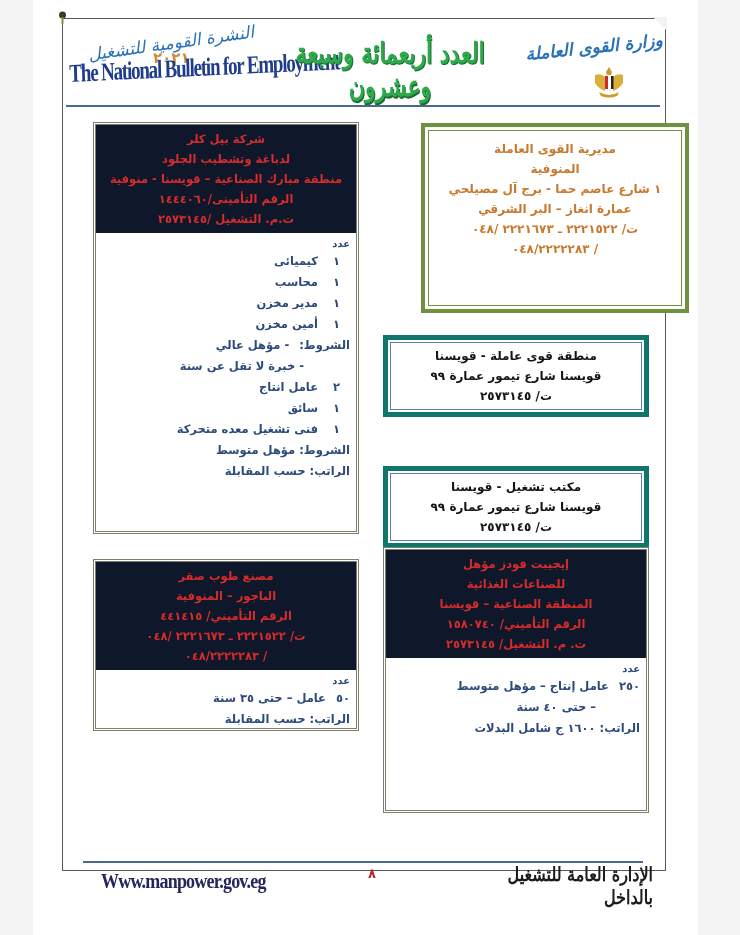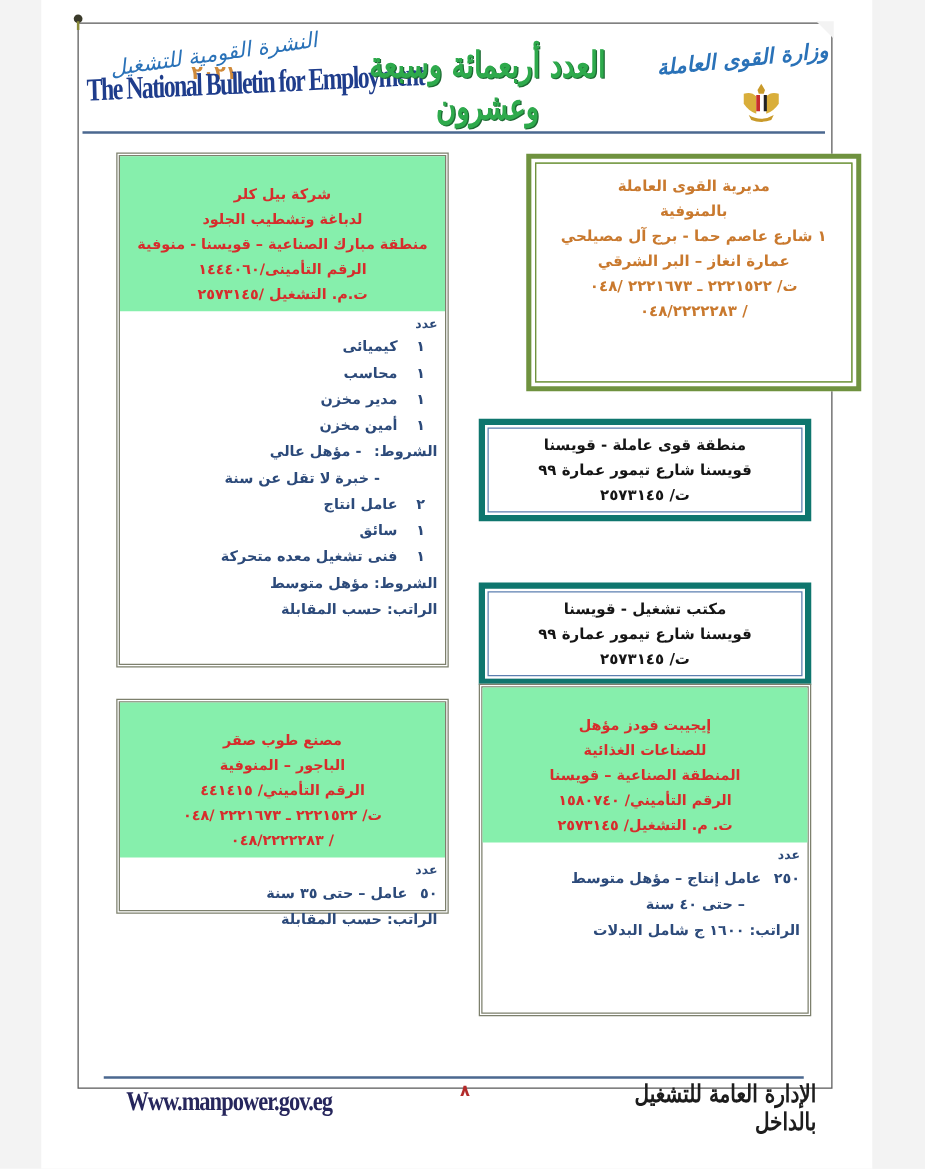--- a/index.html
+++ b/index.html
@@ -25,21 +25,21 @@
   .issue { position: absolute; left: 212px; top: 24px; width: 230px; text-align: center; direction: rtl; font-family: "DejaVu Serif", serif; font-size: 22px; font-weight: bold; color: #2eaa4c; text-shadow: 1px 1px 0 #1d6a33; letter-spacing: -0.5px; transform: scaleY(1.3); }
   .ministry { position: absolute; left: 456px; top: 18px; width: 150px; text-align: center; direction: rtl; font-family: "DejaVu Serif", serif; font-size: 17px; font-weight: bold; color: #2a72b8; font-style: italic; transform: rotate(-6deg); }
   .eagle { position: absolute; left: 528px; top: 46px; width: 36px; height: 34px; }
 
   .card { position: absolute; font-family: "DejaVu Sans", sans-serif; direction: rtl; }
   .card .title-area { text-align: center; font-weight: bold; }
   .card .ln { font-size: 11.5px; line-height: 20px; }
 
   
   .pink { border: 3px double #7d806d; background: #fff; }
-  .pink .title-area { background: #86efac; color: #d72c2c; padding: 20px 4px 4px; }
+  .pink .title-area { background: #0f172a; color: #d72c2c; padding: 4px 4px 4px; }
   .pink .body { padding: 4px 6px 4px 6px; color: #2c4a7a; font-weight: bold; }
   .pink .body .ln { font-size: 11.5px; line-height: 21px; }
   .count-hdr { font-size: 10px; color: #2c4a7a; line-height: 14px; }
   .item { display: flex; gap: 10px; align-items: baseline; }
   .item .n { min-width: 12px; }
 
   
   .green { border: 4px solid #6f923f; outline: 1px solid #6f923f; outline-offset: -8px; background: #fff; padding: 8px 8px; box-shadow: inset 0 0 0 3px #fff, inset 0 0 0 4px #9bb96a; }
   .green .ln { color: #c9792e; font-weight: bold; font-size: 12px; line-height: 20px; text-align: center; }
 
@@ -78,21 +78,21 @@
       <rect x="14" y="11" width="3" height="13" fill="#c82c2c"></rect>
       <rect x="17" y="11" width="3" height="13" fill="#ffffff"></rect>
       <rect x="20" y="11" width="2.5" height="13" fill="#222"></rect>
       <path d="M8 27 Q18 33 28 27 L26 31 Q18 34 10 31 Z" fill="#c99a2a"></path>
     </svg>
     <div class="hdr-rule"></div>
   </div>
 
   <div class="card green" style="left:318px; top:104px; width:268px; height:190px;margin-left:40px;">
     <div class="ln" style="margin-top:4px;">مديرية القوى العاملة</div>
-    <div class="ln">بالمنوفية</div>
+    <div class="ln">المنوفية</div>
     <div class="ln">١ شارع عاصم حما - برج آل مصيلحي</div>
     <div class="ln">عمارة انغاز – البر الشرقي</div>
     <div class="ln">ت/ ٢٢٢١٥٢٢ ـ ٢٢٢١٦٧٣ /٠٤٨</div>
     <div class="ln">/ ٠٤٨/٢٢٢٢٢٨٣</div>
   </div>
 
   <div class="card navy" style="left:320px; top:316px; width:266px; height:82px;">
     <div class="ln">منطقة قوى عاملة - قويسنا</div>
     <div class="ln">قويسنا شارع تيمور عمارة ٩٩</div>
     <div class="ln">ت/ ٢٥٧٣١٤٥</div>

